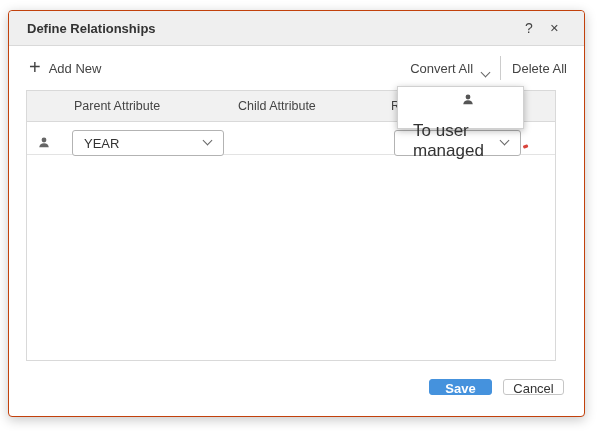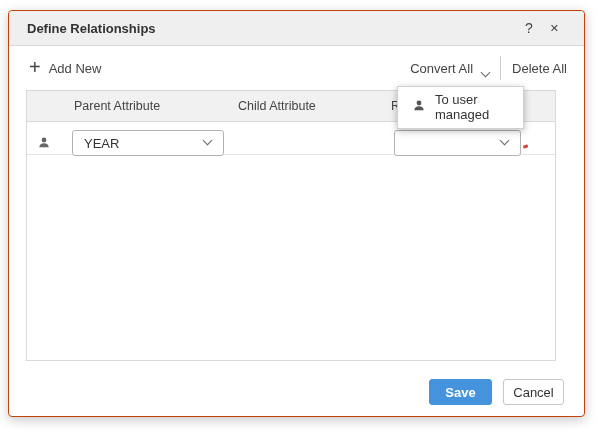--- a/index.html
+++ b/index.html
@@ -71,30 +71,30 @@
   }
   
   .menu{
     position:absolute;left:388px;top:75px;width:127px;
     background:#fff;border:1px solid #d0d0d0;box-sizing:border-box;
     box-shadow:0 2px 7px rgba(0,0,0,.28);z-index:10;
     padding:4px 0 6px 0;
   }
   .mitem{
     height:31px;display:flex;align-items:center;gap:10px;
-    padding-left:15px;font-size:13px;color:#333;cursor:pointer;box-sizing:border-box;
+    padding-left:15px;font-size:17px;color:#333;cursor:pointer;box-sizing:border-box;flex-direction:column;
   }
   .mitem.active{background:#d8d8d8;}
   .list-ic{
     width:13px;height:11px;
     background:repeating-linear-gradient(to bottom,#555 0,#555 2px,transparent 2px,transparent 3px);
   }
   
   .btn{
-    position:absolute;height:26px;border-radius:3px;font-size:13px;
+    position:absolute;height:16px;border-radius:3px;font-size:13px;
     font-family:"Liberation Sans","DejaVu Sans",sans-serif;cursor:pointer;
     box-sizing:border-box;text-align:center;
   }
   .btn-save{
     left:420px;top:368px;width:63px;background:#4592dd;border:1px solid #4592dd;
     color:#fff;font-weight:bold;
   }
   .btn-cancel{
     left:494px;top:368px;width:61px;background:#fff;border:1px solid #c6c6c6;color:#333;
   }

